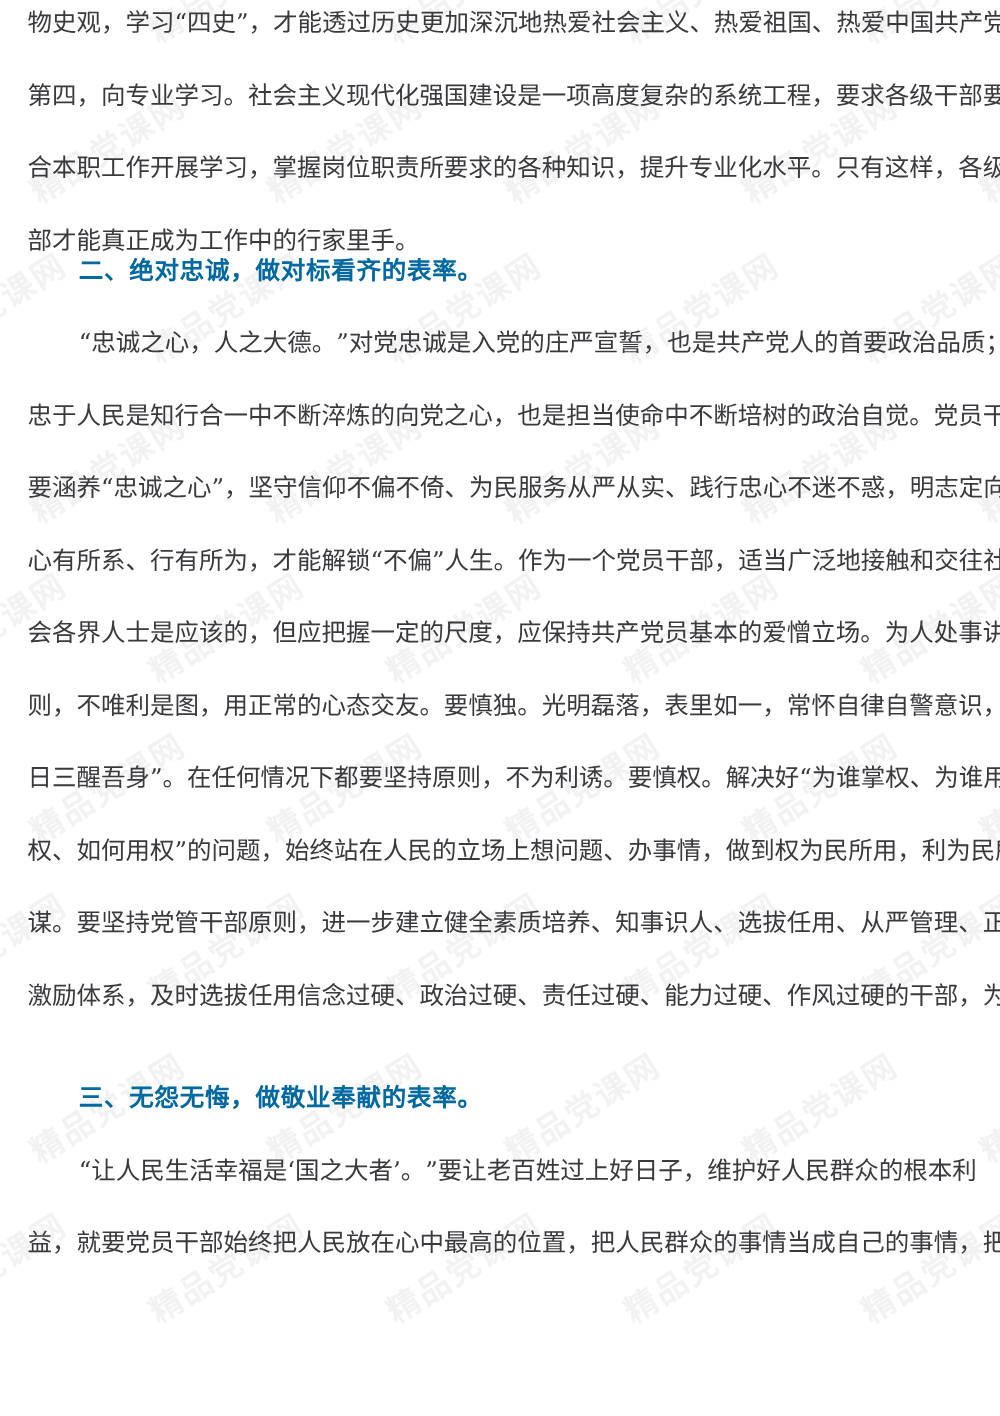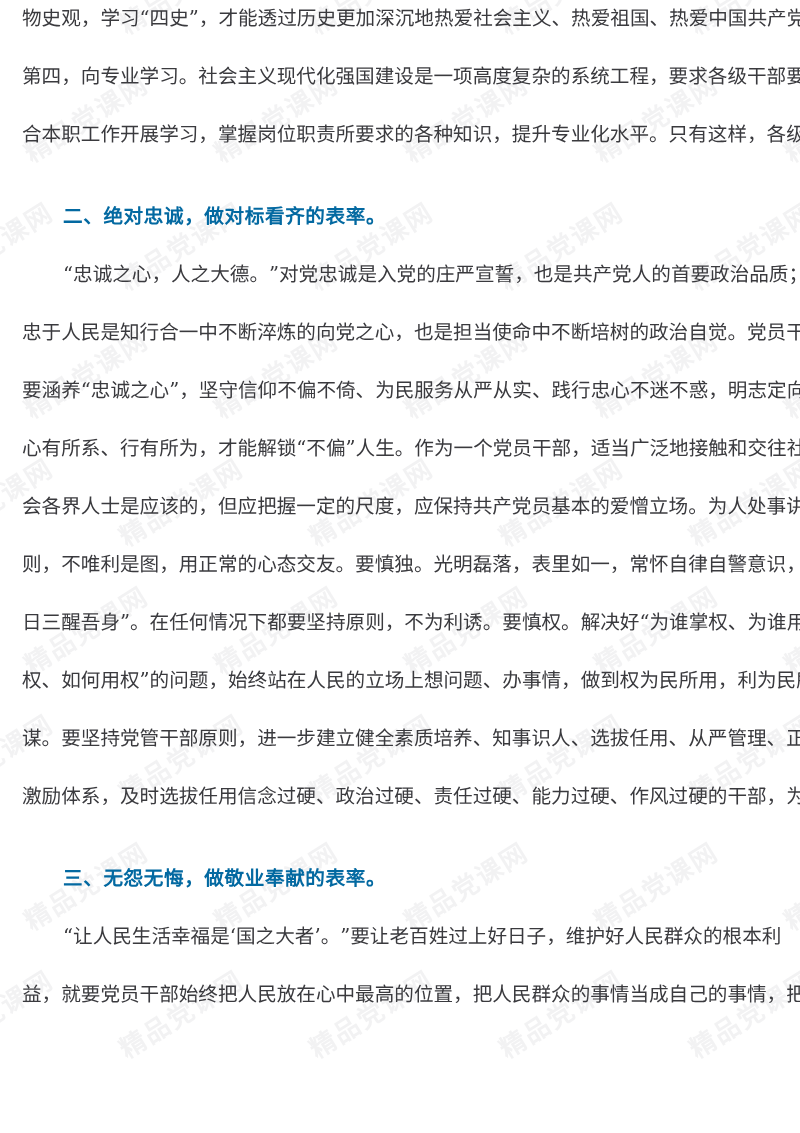--- a/index.html
+++ b/index.html
@@ -281,20 +281,21 @@
         <span>平</span>
         <span>。</span>
         <span>只</span>
         <span>有</span>
         <span>这</span>
         <span>样</span>
         <span>，</span>
         <span>各</span>
         <span>级</span>
       </div>
+      <div class="doc-line" style="top: 176px;">部才能真正成为工作中的行家里手。</div>
       <div class="doc-line heading indent" style="top: 200px;">二、绝对忠诚，做对标看齐的表率。</div>
       <div class="doc-line indent justify" style="top: 258px;">
         <span>“</span>
         <span>忠</span>
         <span>诚</span>
         <span>之</span>
         <span>心</span>
         <span>，</span>
         <span>人</span>
         <span>之</span>

